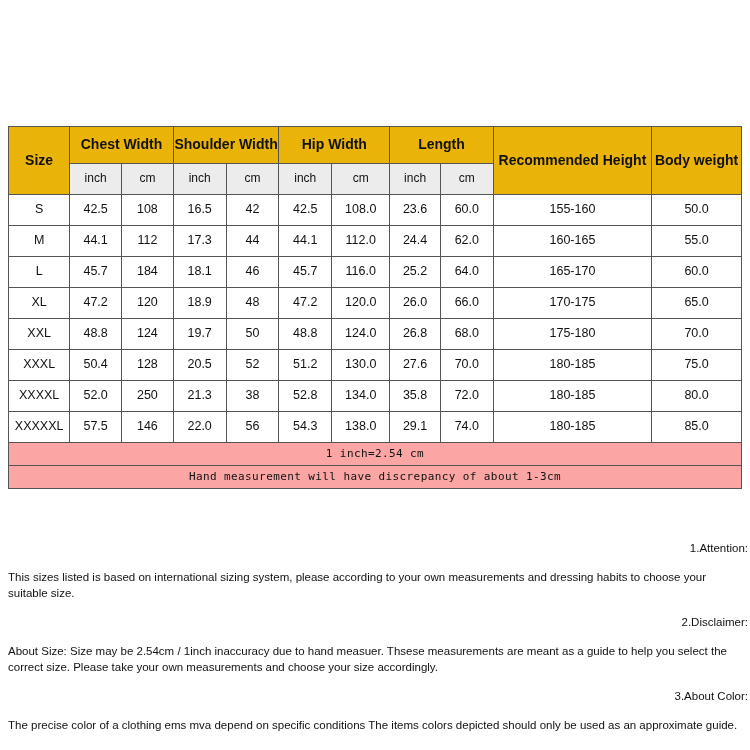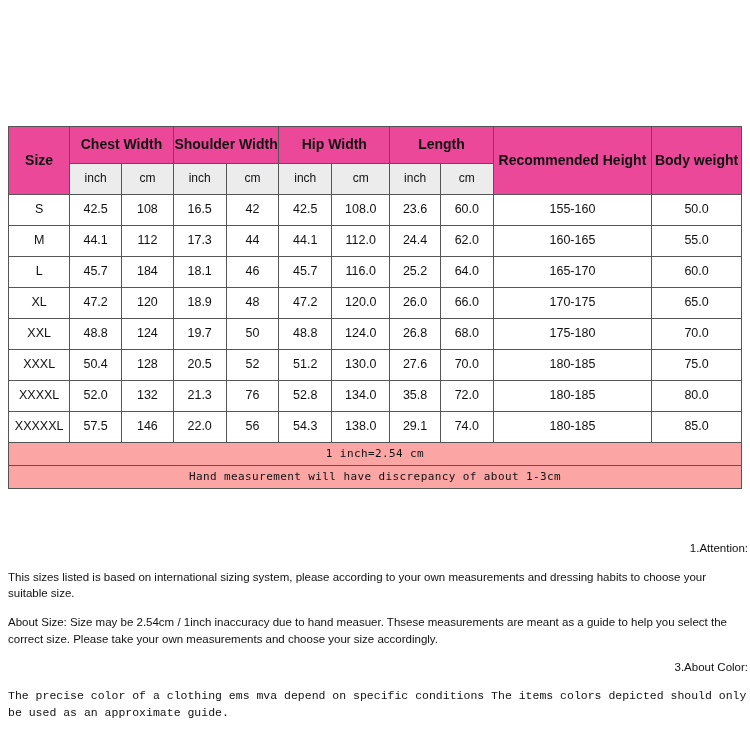--- a/index.html
+++ b/index.html
@@ -37,21 +37,21 @@
     text-align: center;
     vertical-align: middle;
     font-weight: normal;
     font-size: 12.5px;
     color: #111111;
     padding: 0;
     height: 30px;
     line-height: 1.1;
   }
   tr.head-row td {
-    background: #ec4899;
+    background: #eab308;
     font-weight: bold;
     font-size: 14px;
     height: 36px;
   }
   tr.unit-row td {
     background: #ececec;
     font-size: 12px;
     height: 30px;
     margin-top: 24px;
   }
@@ -76,21 +76,20 @@
   }
   .notes .head {
     margin: 0 0 2px 0;
     text-align: right;
   }
   .notes .para {
     margin: 12px 0 12px 0;
   }
   .notes .para.last {
     margin-bottom: 0;
-    font-family: Liberation Mono, monospace;
   }
 </style>
 </head>
 <body>
 
 <div class="page">
 
   <div class="table-wrap">
     <table class="size-table">
       <colgroup>
@@ -202,23 +201,23 @@
           <td>51.2</td>
           <td>130.0</td>
           <td>27.6</td>
           <td>70.0</td>
           <td>180-185</td>
           <td>75.0</td>
         </tr>
         <tr class="data-row">
           <td>XXXXL</td>
           <td>52.0</td>
-          <td>132</td>
+          <td>250</td>
           <td>21.3</td>
-          <td>76</td>
+          <td>38</td>
           <td>52.8</td>
           <td>134.0</td>
           <td>35.8</td>
           <td>72.0</td>
           <td>180-185</td>
           <td>80.0</td>
         </tr>
         <tr class="data-row">
           <td>XXXXXL</td>
           <td>57.5</td>
@@ -238,18 +237,19 @@
         <tr class="note-row">
           <td colspan="11">Hand measurement will have discrepancy of about 1-3cm</td>
         </tr>
       </tbody>
     </table>
   </div>
 
   <div class="notes">
     <p class="head">1.Attention:</p>
     <p class="para">This sizes listed is based on international sizing system, please according to your own measurements and dressing habits to choose your suitable size.</p>
+    <p class="head">2.Disclaimer:</p>
     <p class="para">About Size: Size may be 2.54cm / 1inch inaccuracy due to hand measuer. Thsese measurements are meant as a guide to help you select the correct size. Please take your own measurements and choose your size accordingly.</p>
     <p class="head">3.About Color:</p>
     <p class="para last">The precise color of a clothing ems mva depend on specific conditions The items colors depicted should only be used as an approximate guide.</p>
   </div>
 
 </div>
 
 </body></html>

